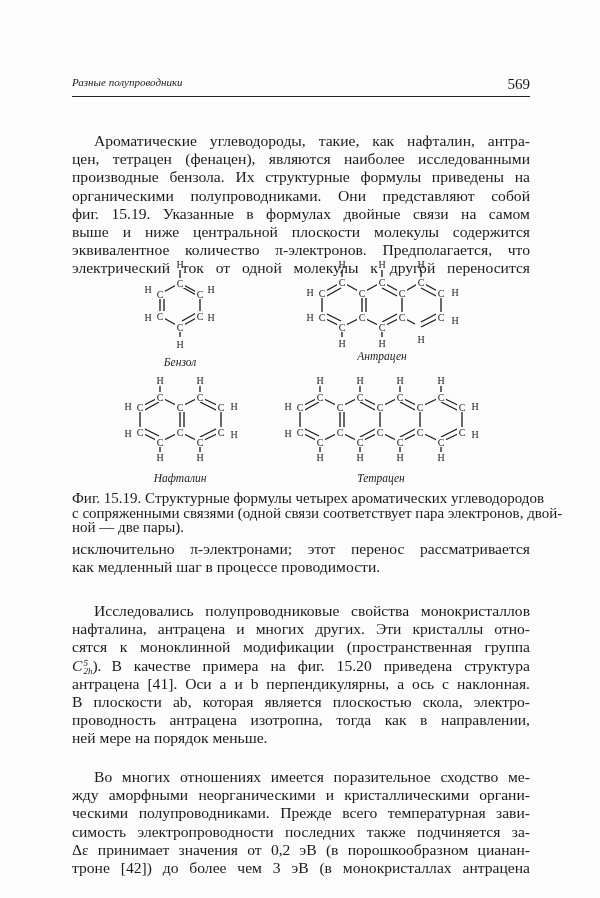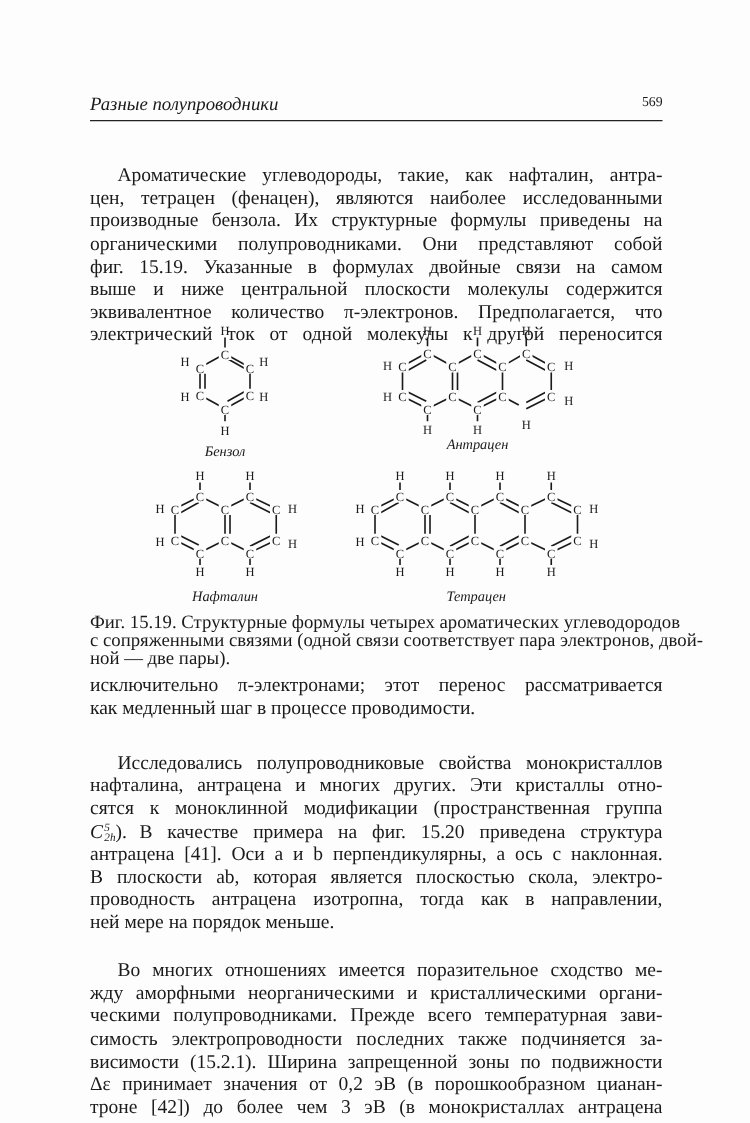--- a/index.html
+++ b/index.html
@@ -5,24 +5,24 @@
   html, body { margin:0; padding:0; }
   body {
     width:600px; height:898px; background:#fdfdfd; position:relative; overflow:hidden;
     font-family:"Liberation Serif","DejaVu Serif",serif; color:#1a1a1a;
   }
   .header {
     position:absolute; left:72px; top:74px; width:458px; height:22px;
     border-bottom:1.5px solid #222;
   }
   .running-title {
-    position:absolute; left:0; top:2px; font-style:italic; font-size:15px;text-align:center;
+    position:absolute; left:0; top:2px; font-style:italic; font-size:11px;text-align:center;
   }
   .page-number {
-    position:absolute; right:0; top:2px; font-size:11px;margin-left:33px;
+    position:absolute; right:0; top:2px; font-size:15px;margin-left:33px;
   }
   .para {
     position:absolute; left:72px; width:458px; font-size:15.6px; line-height:18.2px;
     text-align:justify; text-align-last:auto; margin:0;
   }
   .line { display:block; text-align:justify; text-align-last:justify; white-space:nowrap; height:18.2px; }
   .line.last { text-align-last:left; }
   .indent { padding-left:22px;margin-top:28px; }
   .caption {
     position:absolute; left:72px; width:458px; font-size:15px; line-height:14.6px;
@@ -333,16 +333,15 @@
   <span class="line">В плоскости ab, которая является плоскостью скола, электро-</span>
   <span class="line">проводность антрацена изотропна, тогда как в направлении,</span>
   <span class="line last">ней мере на порядок меньше.</span>
 </div>
 
 <div class="para" style="top:740px;">
   <span class="line indent">Во многих отношениях имеется поразительное сходство ме-</span>
   <span class="line">жду аморфными неорганическими и кристаллическими органи-</span>
   <span class="line">ческими полупроводниками. Прежде всего температурная зави-</span>
   <span class="line">симость электропроводности последних также подчиняется за-</span>
-  <span class="line">висимости (15.2.1). Ширина запрещенной зоны по подвижности</span>
   <span class="line">Δε принимает значения от 0,2 эВ (в порошкообразном цианан-</span>
   <span class="line">троне [42]) до более чем 3 эВ (в монокристаллах антрацена</span>
 </div>
 
 </body></html>

